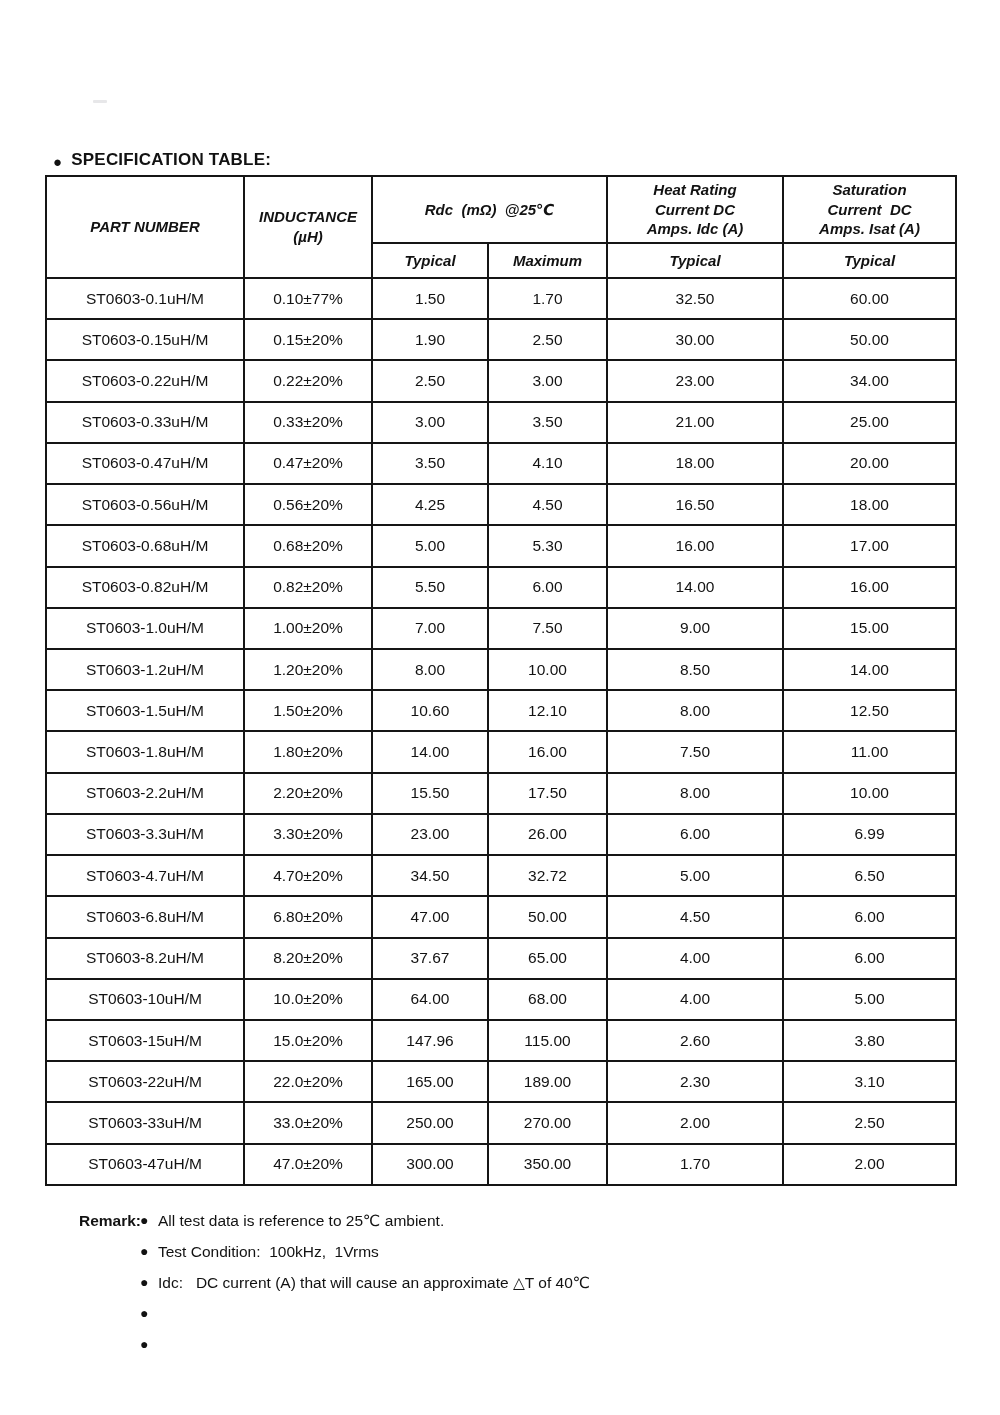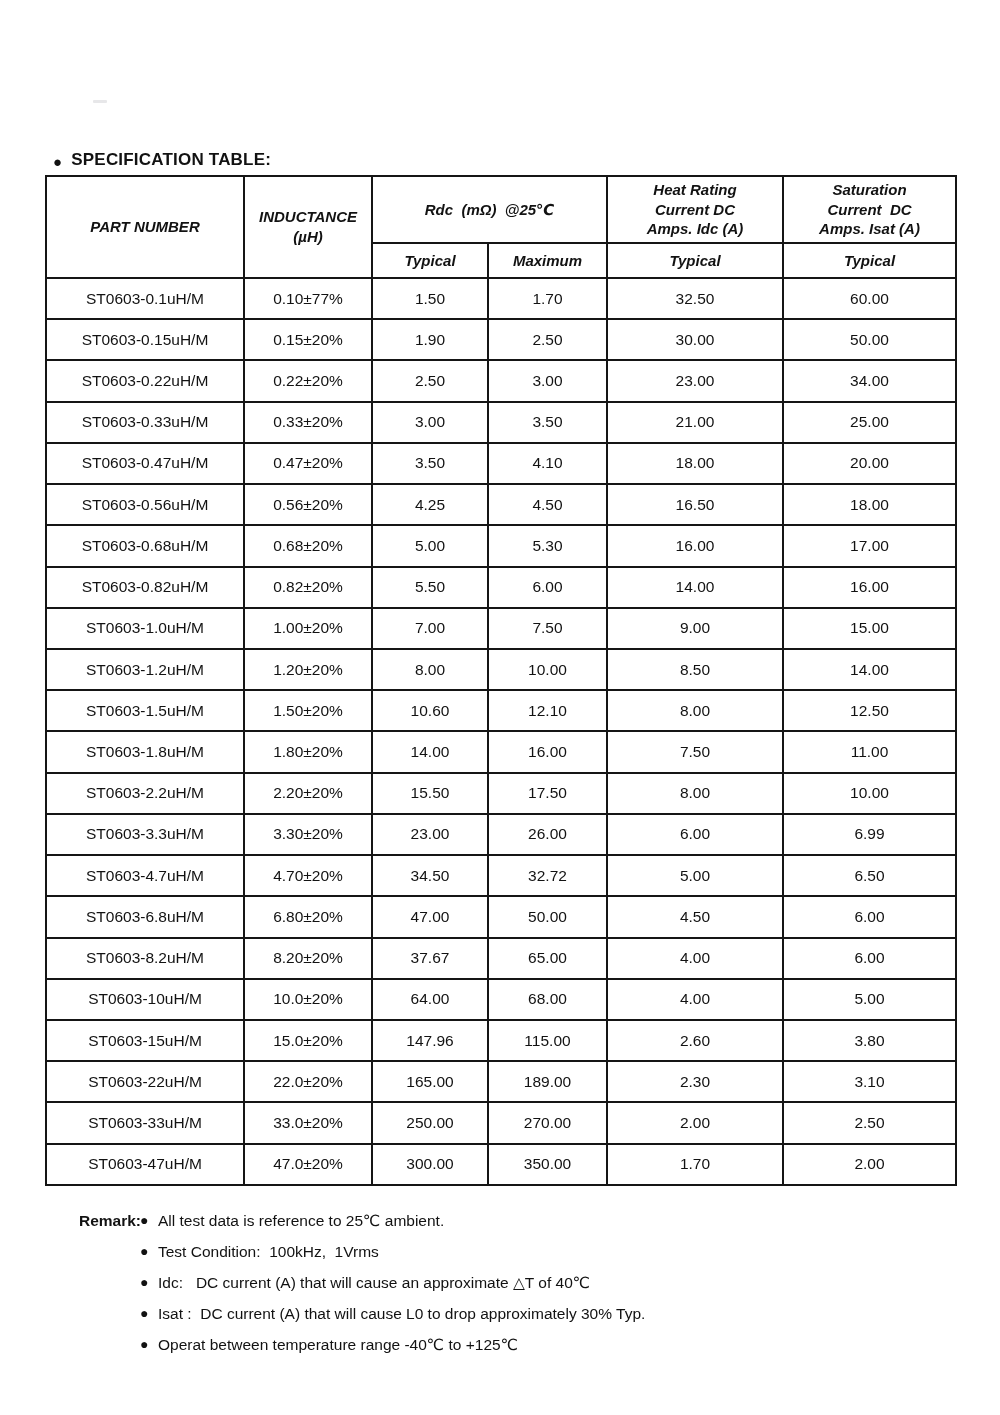--- a/index.html
+++ b/index.html
@@ -300,17 +300,17 @@
           <td>1.70</td>
           <td>2.00</td>
         </tr>
       </tbody>
   </table>
 
   <div class="remarks" id="remark-lines">
       <div class="remark-line"><span class="remark-label">Remark:</span><span class="r-bullet">●</span><span class="r-text prewrap">All test data is reference to 25℃ ambient.</span></div>
       <div class="remark-line"><span class="r-bullet">●</span><span class="r-text prewrap">Test Condition:  100kHz,  1Vrms</span></div>
       <div class="remark-line"><span class="r-bullet">●</span><span class="r-text prewrap">Idc:   DC current (A) that will cause an approximate △T of 40℃</span></div>
-      <div class="remark-line"><span class="r-bullet">●</span><span class="r-text prewrap">Isat :  DC current (A) that will cause L0 to drop approximately 30% Typ.</span></div>
-      <div class="remark-line"><span class="r-bullet">●</span><span class="r-text prewrap">Operat between temperature range -40℃ to +125℃</span></div>
+      <div class="remark-line"><span class="r-bullet">●</span></div>
+      <div class="remark-line"><span class="r-bullet">●</span></div>
     </div>
 
 </div>
 
 </body></html>

